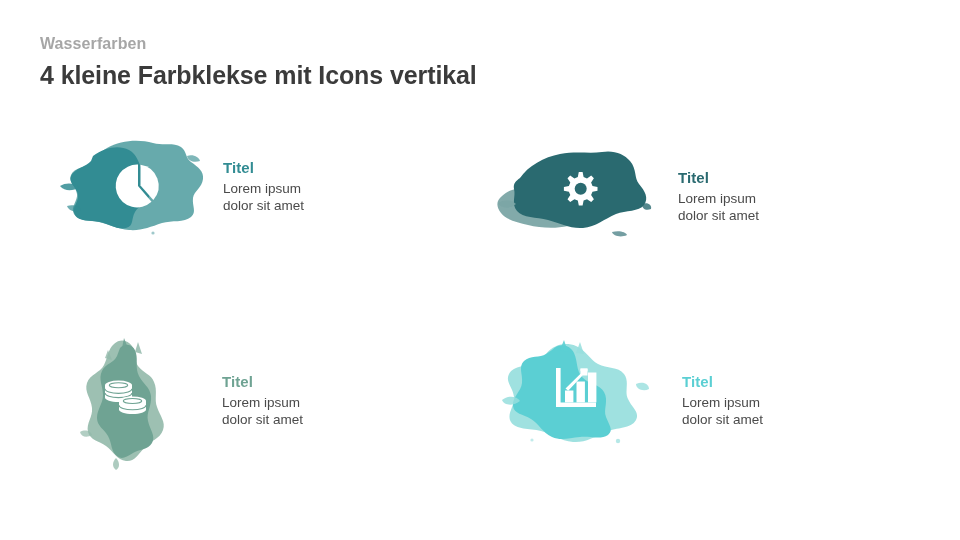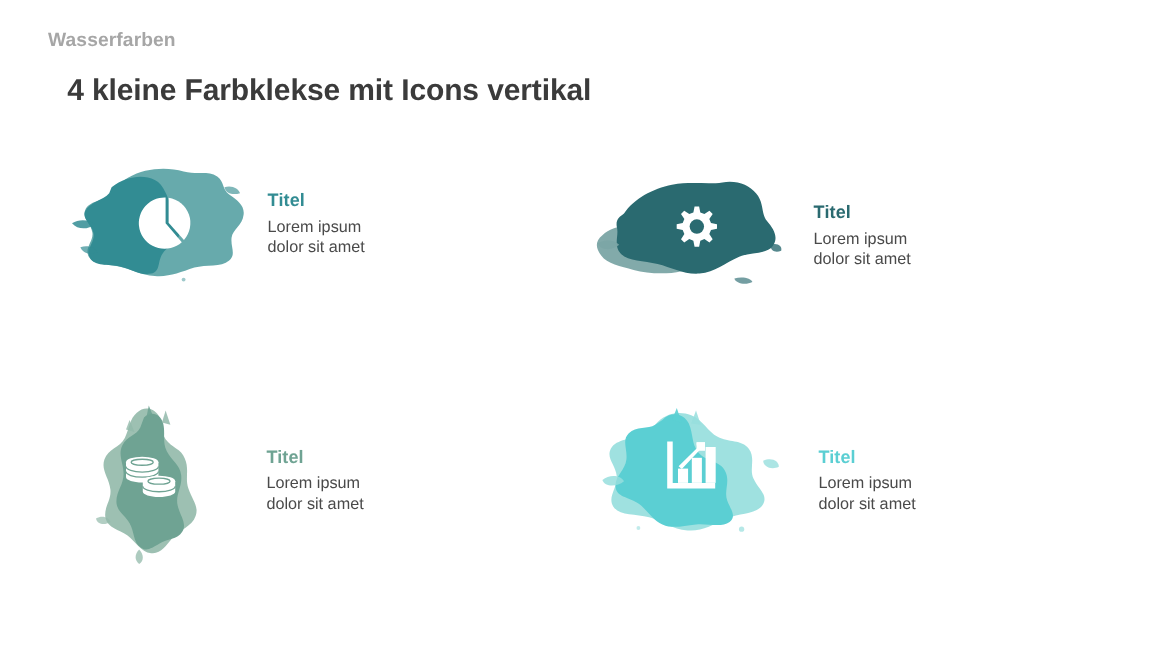--- a/index.html
+++ b/index.html
@@ -29,29 +29,29 @@
     left: 40px;
     top: 22px;
     width: 880px;
   }
   #eyebrow {
     font-size: 16px;
     font-weight: 700;
     color: #a6a6a6;
     letter-spacing: 0.1px;
     line-height: 20px;
-    margin: 2px 0 6px 0;
+    margin: 12px 0 6px 0;
   }
   #slide-title {
     font-size: 25px;
     font-weight: 700;
     color: #3b3b3b;
     letter-spacing: -0.1px;
     line-height: 31px;
-    margin: 16px;
+    margin: 0;
   }
 
   
   .item {
     position: absolute;
   }
   .blob-wrap {
     position: absolute;
     left: 0;
     top: 0;

